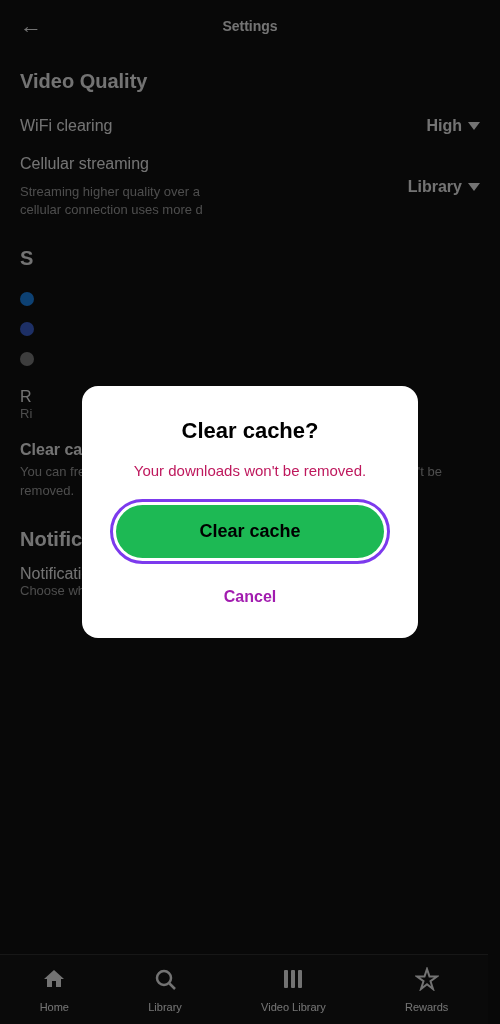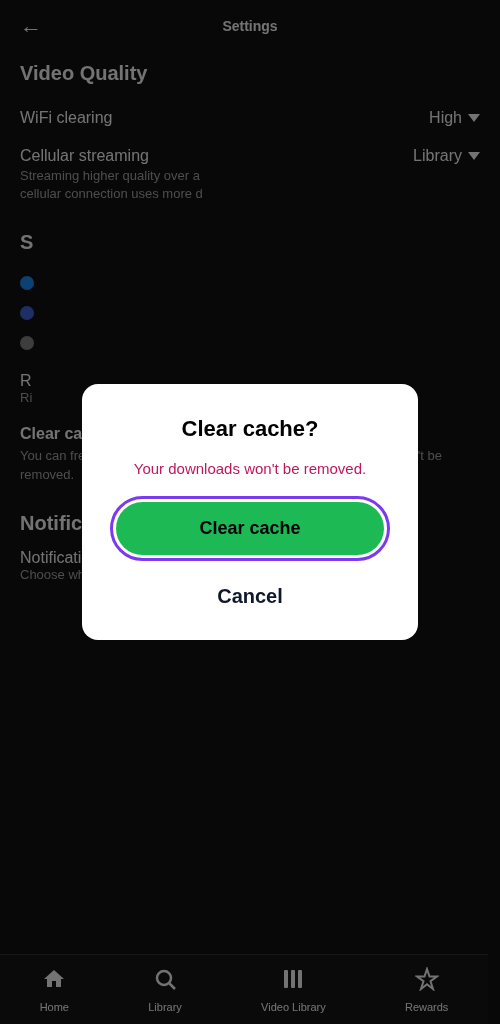--- a/index.html
+++ b/index.html
@@ -39,60 +39,60 @@
 
     
     .settings-content {
       padding: 0 20px;
     }
 
     .section-title {
       font-size: 20px;
       font-weight: 700;
       color: #fff;
-      margin-top: 10px;
+      margin-top: 18px;
       margin-bottom: 14px;
     }
 
     .setting-row {
       display: flex;
       align-items: center;
       justify-content: space-between;
       padding: 10px 0;
     }
 
     .setting-label {
       font-size: 16px;
       color: #fff;
       font-weight: 400;
     }
 
     .setting-value {
       font-size: 16px;
       color: #fff;
-      font-weight: 400;
+      font-weight: 700;
       display: flex;
       align-items: center;
       gap: 6px;
     }
 
     .setting-value::after {
       content: '';
       width: 0;
       height: 0;
       border-left: 6px solid transparent;
       border-right: 6px solid transparent;
       border-top: 8px solid #fff;
       display: inline-block;
     }
 
     .cellular-desc {
       font-size: 13px;
       color: #aaa;
-      margin-top: 2px;
+      margin-top: 10px;
       line-height: 1.4;
       max-width: 220px;
     }
 
     .cellular-left {
       flex: 1;
     }
 
     
     .storage-section {
@@ -237,23 +237,23 @@
       padding: 16px;
       font-size: 18px;
       font-weight: 800;
       color: #000;
       cursor: pointer;
     }
 
     .modal-cancel-btn {
       background: none;
       border: none;
-      font-size: 20px;
-      font-weight: 700;
-      color: #0f172a;
+      font-size: 16px;
+      font-weight: 700;
+      color: #a21caf;
       cursor: pointer;
       padding: 8px 0;
     }
 
     
     .partial-section {
       font-size: 20px;
       font-weight: 700;
       color: #fff;
       margin-top: 18px;
@@ -283,21 +283,21 @@
 
 <div class="settings-content">
 
   <div class="section-title">Video Quality</div>
 
   <div class="setting-row">
     <span class="setting-label">WiFi clearing</span>
     <span class="setting-value">High</span>
   </div>
 
-  <div class="setting-row" style="align-items:flex-start;">
+  <div class="setting-row" style="align-items:center;">
     <div class="cellular-left">
       <div class="setting-label">Cellular streaming</div>
       <div class="cellular-desc">Streaming higher quality over a cellular connection uses more d</div>
     </div>
     <span class="setting-value">Library</span>
   </div>
 
   <div class="partial-section">S</div>
 
   <div class="storage-section">

